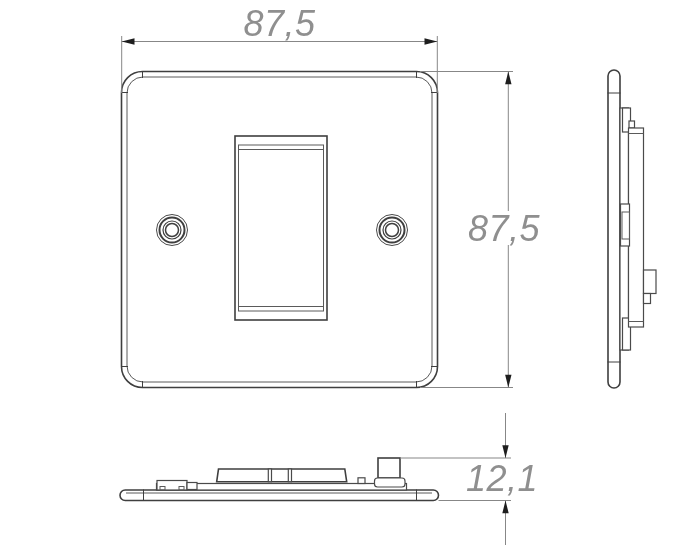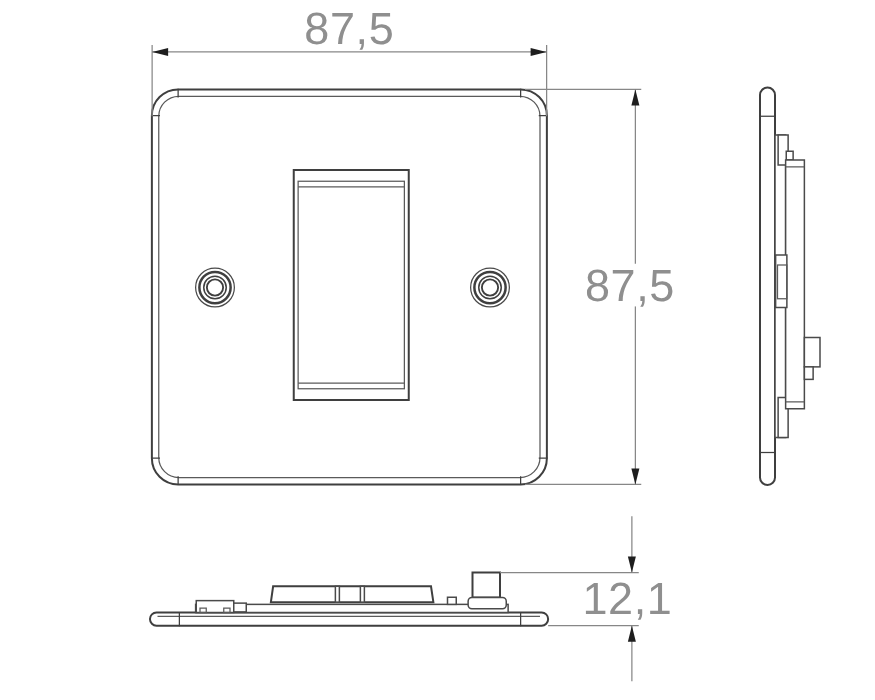--- a/index.html
+++ b/index.html
@@ -8,20 +8,21 @@
     width: 700px;
     height: 560px;
     background: #ffffff;
     overflow: hidden;
   }
   .canvas {
     position: relative;
     width: 700px;
     height: 560px;
     background: #ffffff;
+    font-style: italic;
   }
   svg { display: block; }
   .part     { stroke: #3f3f3f; stroke-width: 1.6; fill: #ffffff; }
   .part2    { stroke: #4a4a4a; stroke-width: 1.2; fill: #ffffff; }
   .inner    { stroke: #5a5a5a; stroke-width: 1;   fill: none;    }
   .tick     { stroke: #3f3f3f; stroke-width: 1;   fill: none;    }
   .dim      { stroke: #878787; stroke-width: 1;   fill: none;    }
   .arrow    { fill: #1e1e1e; stroke: none; }
   .dimtext  {
     font-family: "Liberation Sans", sans-serif;

